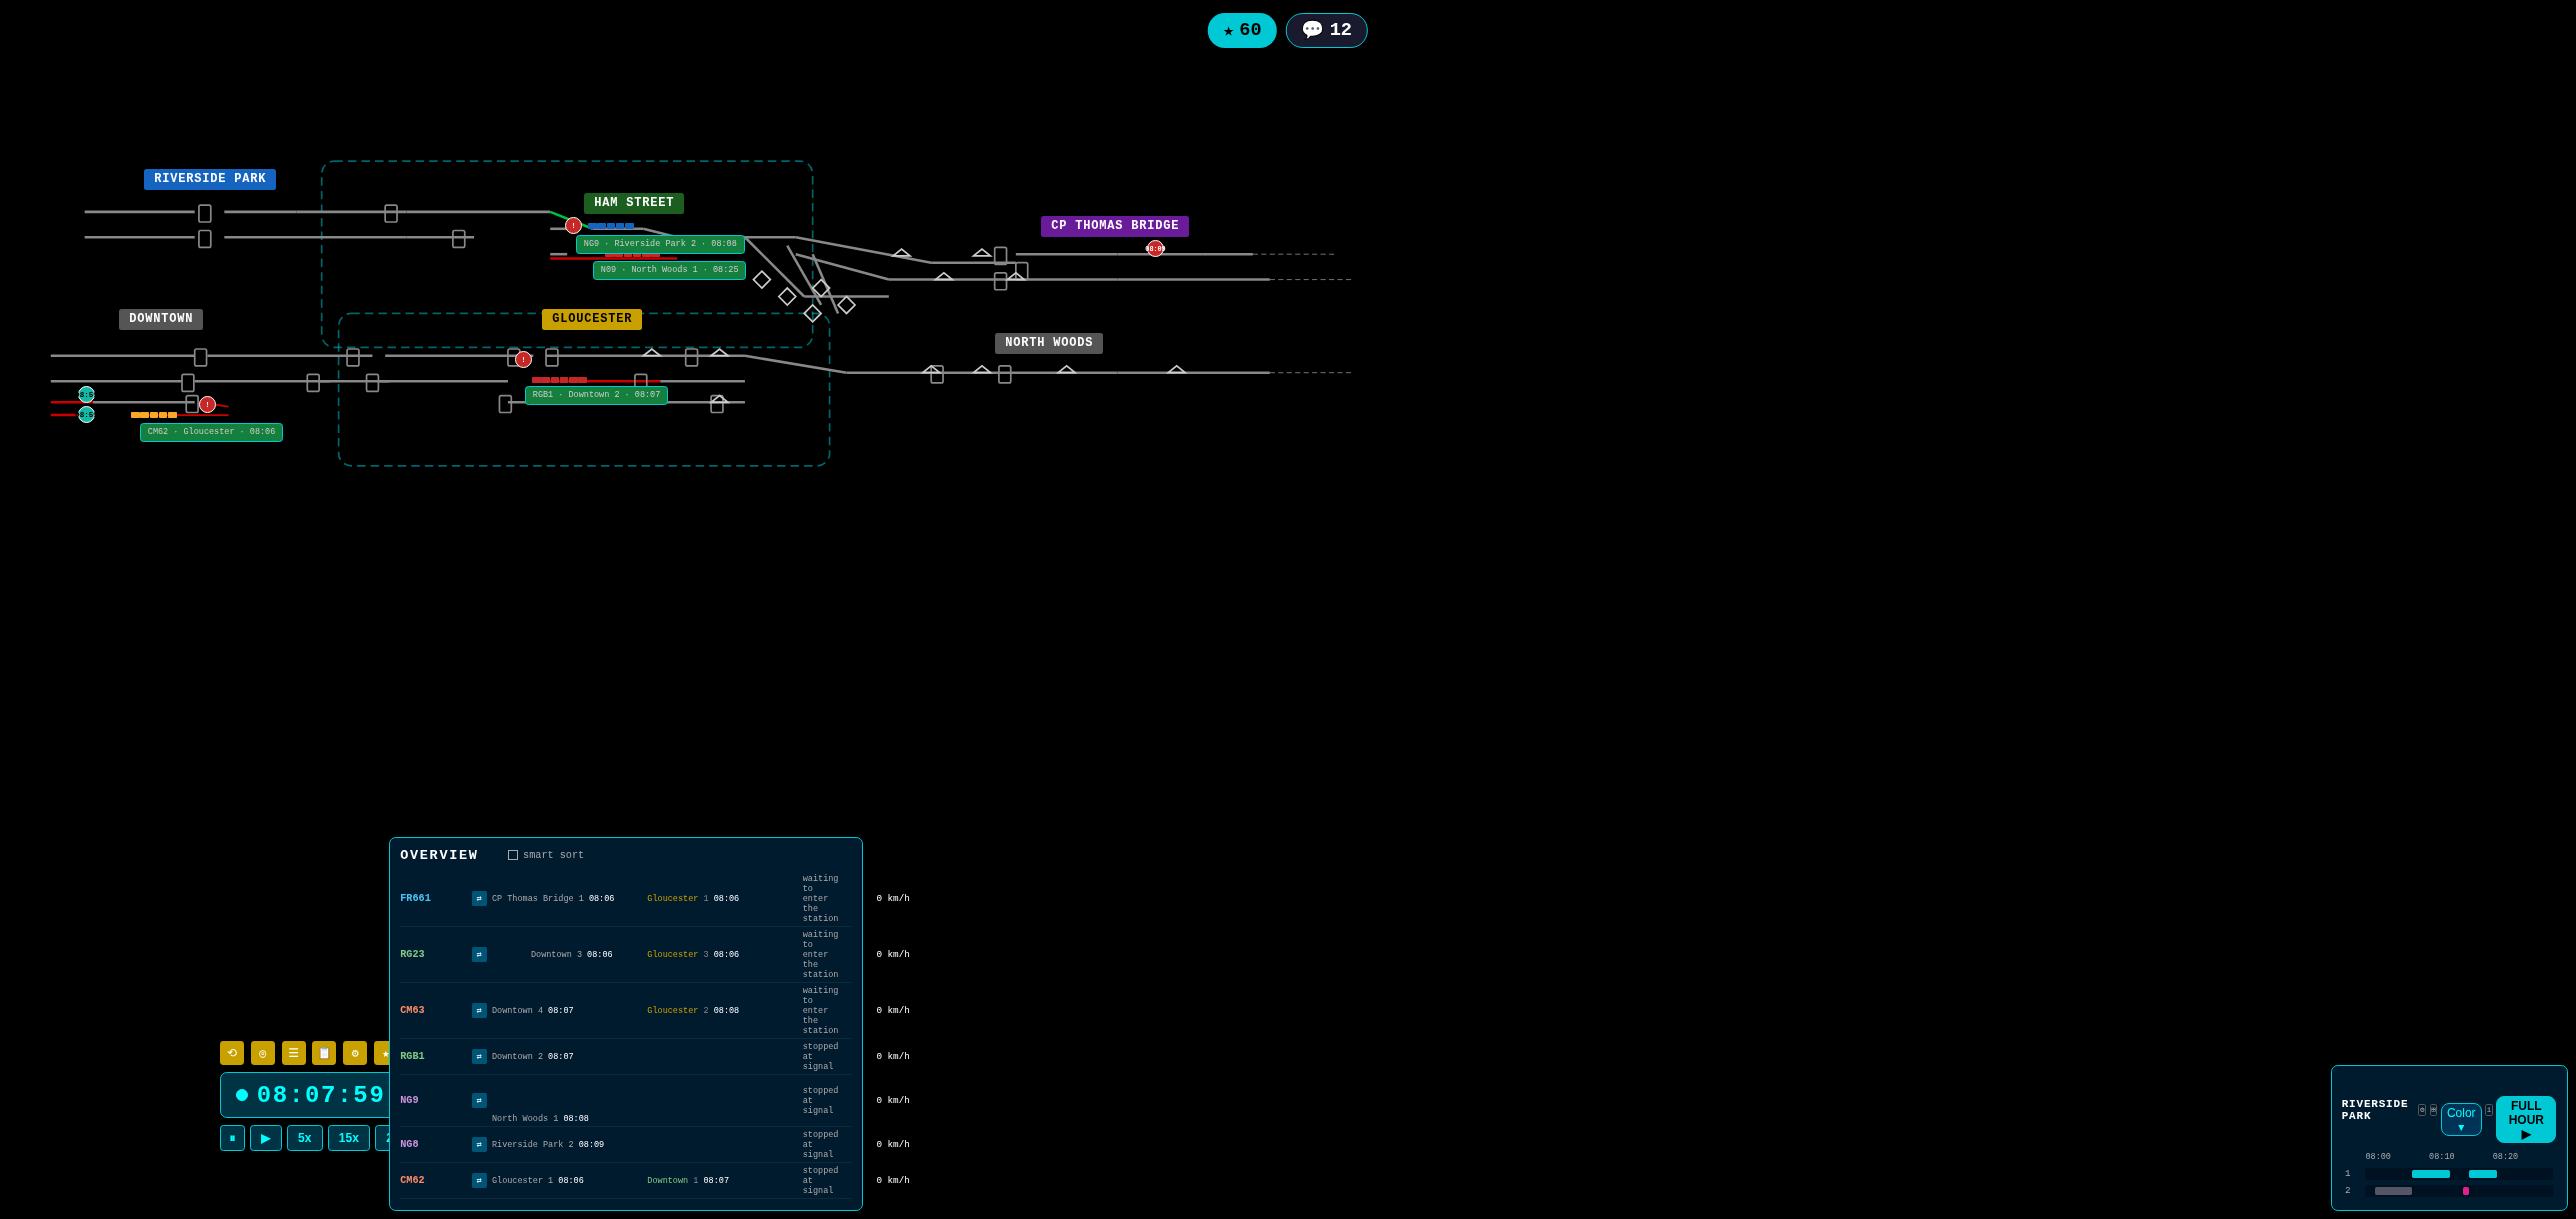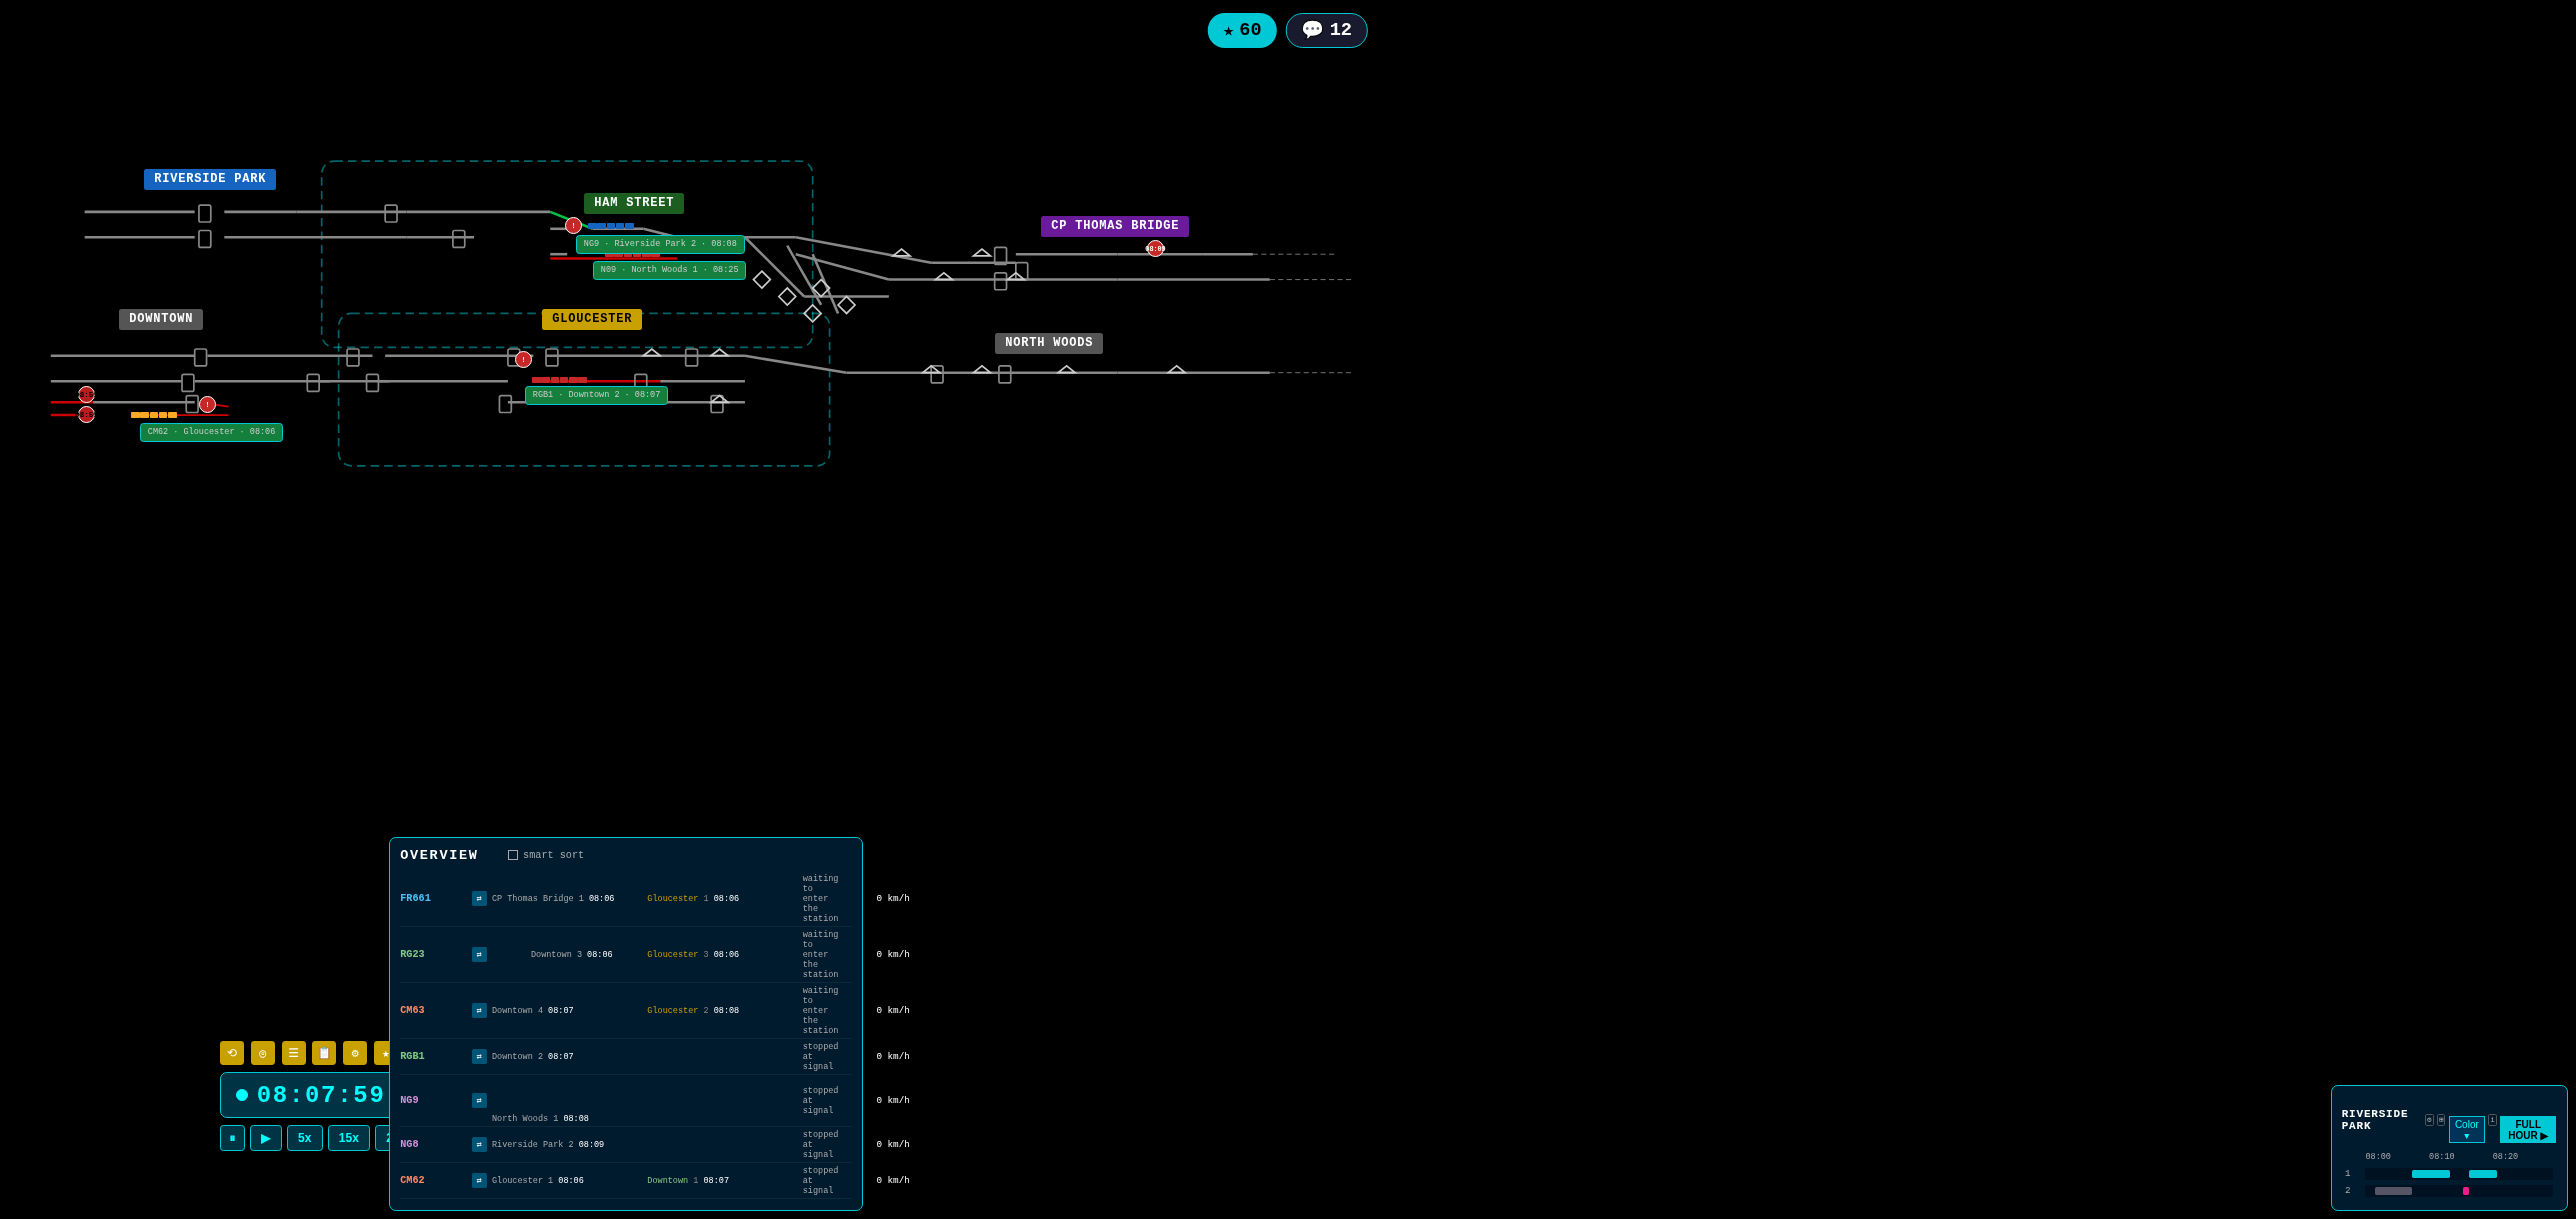--- a/index.html
+++ b/index.html
@@ -207,23 +207,23 @@
     }
     .timetable-controls {
       display: flex;
       gap: 3.4px;
       margin-left: auto;
       align-items: center;
     }
     .tt-btn {
       background: #003355;
       border: 0.8px solid #00c8d4;
-      border-radius: 0;
+      border-radius: 8px;
       color: #00ffff;
-      font-size: 10px;
+      font-size: 12px;
       padding: 1.7px 5.1px;
       cursor: pointer;
       margin-top: 20px;
     }
     .tt-btn.active {
       background: #00c8d4;
       color: #000;
       font-weight: bold;
     }
     .time-header {
@@ -267,21 +267,21 @@
       border-radius: 50%;
       border: 1.7px solid #fff;
       display: flex;
       align-items: center;
       justify-content: center;
       font-size: 6.8px;
       font-weight: bold;
       z-index: 10;
     }
     .token-red { background: #c62828; }
-    .token-yellow { background: #b91c1c; color: #000; }
+    .token-yellow { background: #14b8a6; color: #000; }
 
     
     .consist {
       position: absolute;
       display: flex;
       gap: 0.8px;
       z-index: 10;
     }
     .car {
       width: 8.5px; height: 6px;

